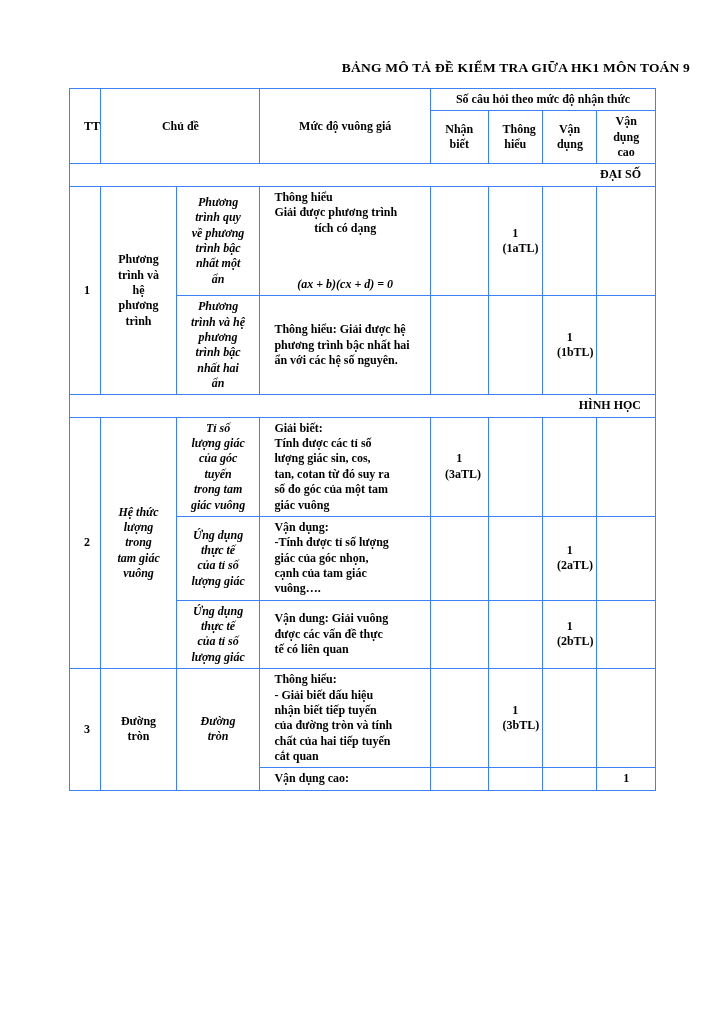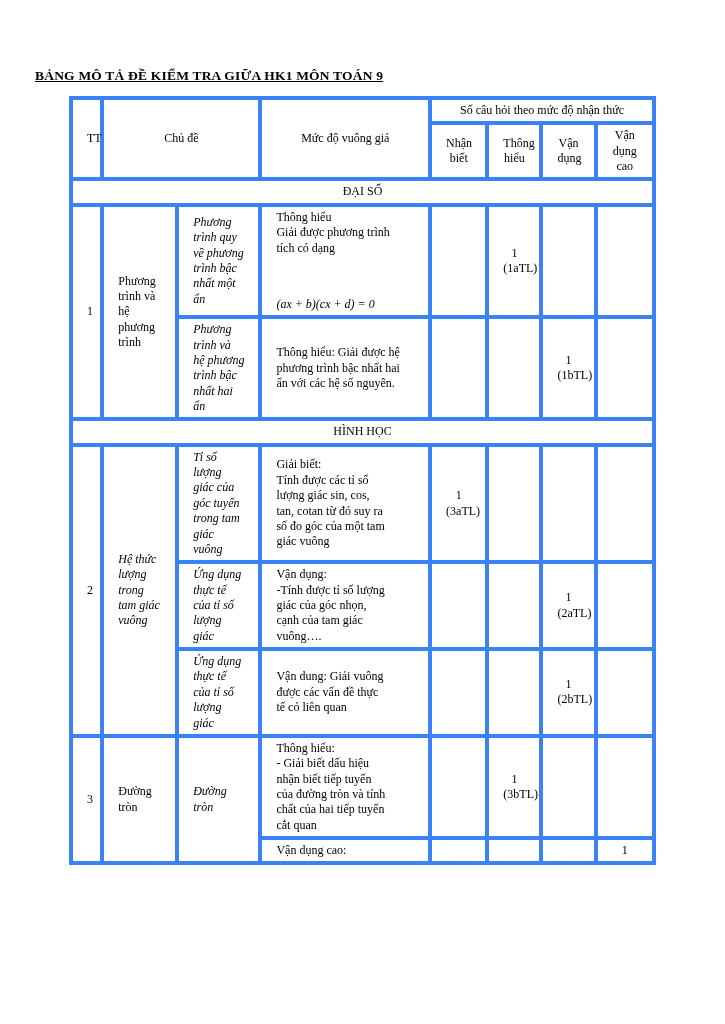--- a/index.html
+++ b/index.html
@@ -14,60 +14,59 @@
     color: #000;
   }
   .page {
     position: relative;
     width: 725px;
     height: 1024px;
     box-sizing: border-box;
     padding: 60px 35px 0 35px;
   }
   .doc-title {
-    text-align: left;
+    text-align: right;
     font-weight: bold;
     font-size: 13.5px;
     letter-spacing: 0.2px;
-    margin: 8px 0 12px 0;
-    font-family: "Liberation Serif", serif;
-    text-decoration: underline;
+    margin: 0 0 12px 0;
+    font-family: "Liberation Serif", serif;
   }
   table.matrix {
     border-collapse: collapse;
     width: 587px;
     margin: 0 auto;
     table-layout: fixed;
   }
   table.matrix td, table.matrix th {
-    border: 4px solid #3b82f6;
+    border: 1px solid #3b82f6;
     font-size: 12px;
-    font-weight: normal;
+    font-weight: bold;
     padding: 3px 14px;
     vertical-align: middle;
     line-height: 1.28;
     font-family: "Liberation Serif", serif;
   }
   .c-tt { width: 30px; text-align: center; }
   .c-topic { width: 72px; text-align: center; }
   .c-sub { width: 80px; text-align: center; }
   .c-level { width: 163px; text-align: left; }
   .c-n { width: 55px; text-align: center; }
   .c-th { width: 52px; text-align: center; }
   .c-vd { width: 52px; text-align: center; }
   .c-vdc { width: 56px; text-align: center; }
 
   .hdr-center { text-align: center; vertical-align: middle; }
   .section-row td {
-    text-align: center;
+    text-align: right;
     padding: 5px 4px;
     margin-top: 8px;
   }
   .ital { font-style: italic; }
-  .cnt { text-align: left; }
+  .cnt { text-align: center; }
   .num-cell { text-align: center; line-height: 1.3; }
   .lvl-body { text-align: left; }
   .formula {
     font-family: "Liberation Serif", serif;
     font-style: italic;
     white-space: nowrap;
     margin-top: 41px;
   }
 </style>
 </head>

